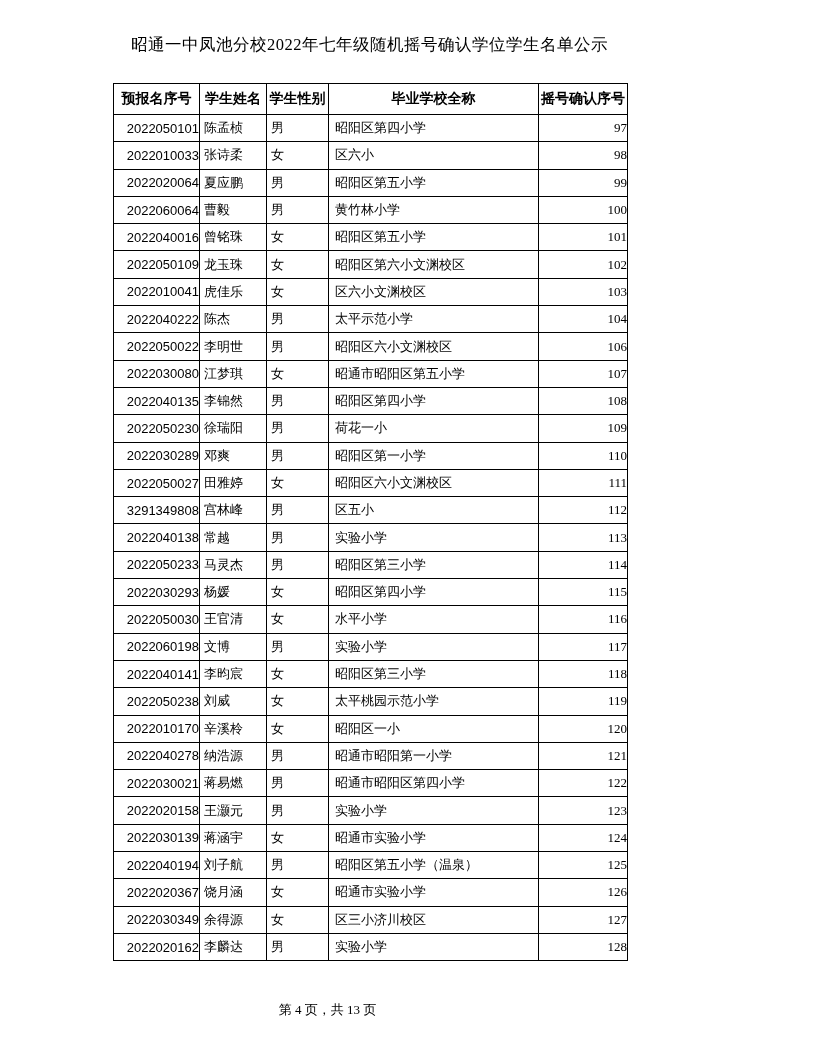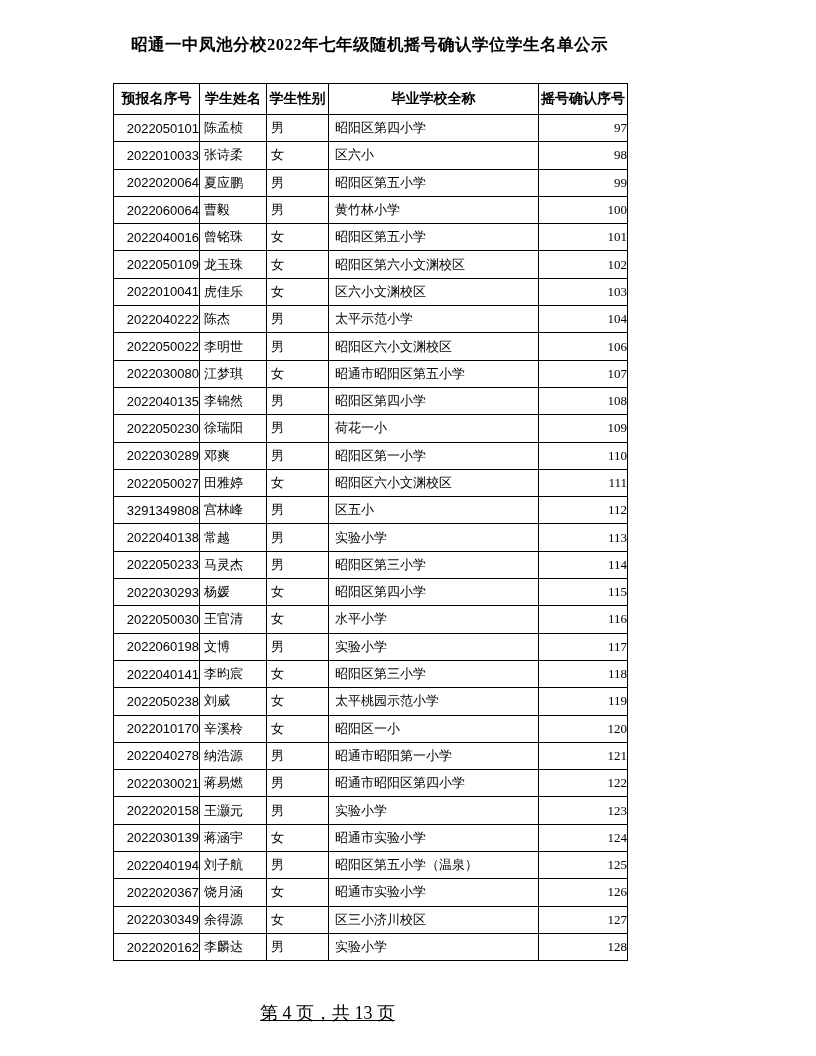--- a/index.html
+++ b/index.html
@@ -13,21 +13,21 @@
     font-family:"Liberation Serif", serif;
     overflow:hidden;
   }
   .doc-title {
     position:absolute;
     top:34px;
     left:113px;
     width:513px;
     text-align:center;
     font-size:16.5px;
-    font-weight:bold;
+    font-weight:normal;
     letter-spacing:0.5px;
     white-space:nowrap;
   }
   table.student-table {
     position:absolute;
     left:113px;
     top:83px;
     width:514px;
     border-collapse:collapse;
     table-layout:fixed;
@@ -65,23 +65,22 @@
     text-align:right;
     font-family:"Liberation Serif", serif;
     font-size:13.5px;
   }
   .page-footer {
     position:absolute;
     top:1001px;
     left:0;
     width:655px;
     text-align:center;
-    font-size:18px;
+    font-size:13px;
     font-family:"Liberation Serif", serif;
-    text-decoration:underline;
   }
 </style>
 </head>
 <body>
 
 <div class="page">
 
   <div class="doc-title">昭通一中凤池分校2022年七年级随机摇号确认学位学生名单公示</div>
 
   <table class="student-table">

